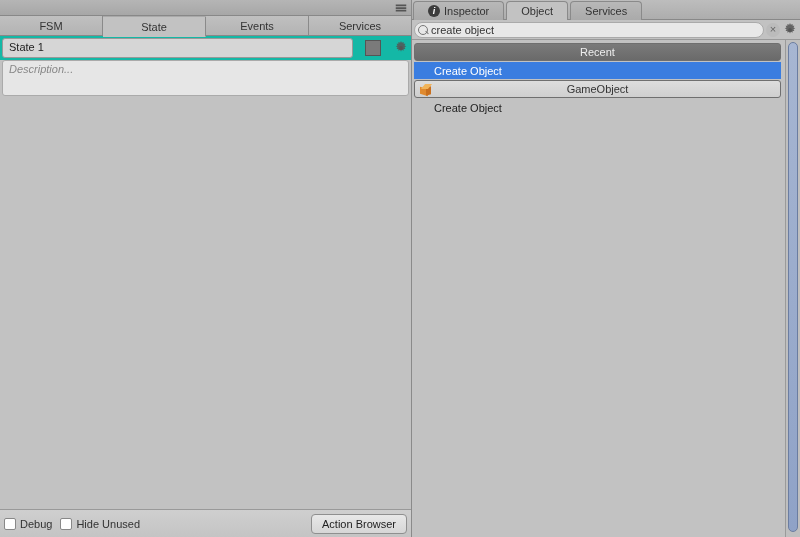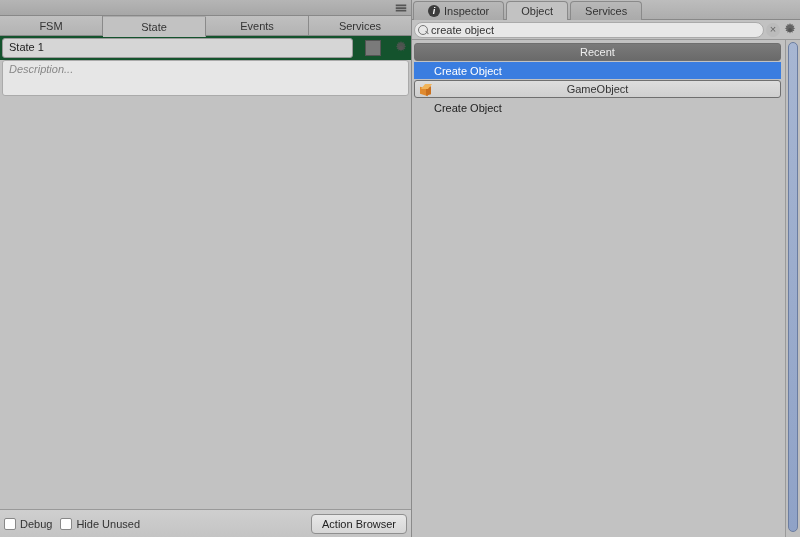--- a/index.html
+++ b/index.html
@@ -14,21 +14,21 @@
   .tabstrip { height: 20px; display: flex; background: #a9a9a9; border-bottom: 1px solid #888; }
   .tab {
     flex: 1; display:flex; align-items:center; justify-content:center;
     background: linear-gradient(#c0c0c0,#b3b3b3);
     border-right: 1px solid #8a8a8a;
     color: #333; cursor: default;
   }
   .tab.active { background: #c2c2c2; border-bottom: 1px solid #c2c2c2; position:relative; top:1px; height:20px; }
   .tab:last-child { border-right:none; }
 
-  .state-header { display:flex; align-items:center; gap:12px; padding:2px; background:#14532d; }
+  .state-header { display:flex; align-items:center; gap:12px; padding:2px; background:#14b8a6; }
   .state-name {
     flex:1; height:20px; background:#d6d6d6; border:1px solid #999; border-radius:3px;
     padding:2px 6px; color:#222;
   }
   .color-swatch { width:16px; height:16px; background:#7a7a7a; border:1px solid #555; }
   .gear {
     width:16px; height:16px; display:inline-flex; align-items:center; justify-content:center;
   }
 
   .desc {

